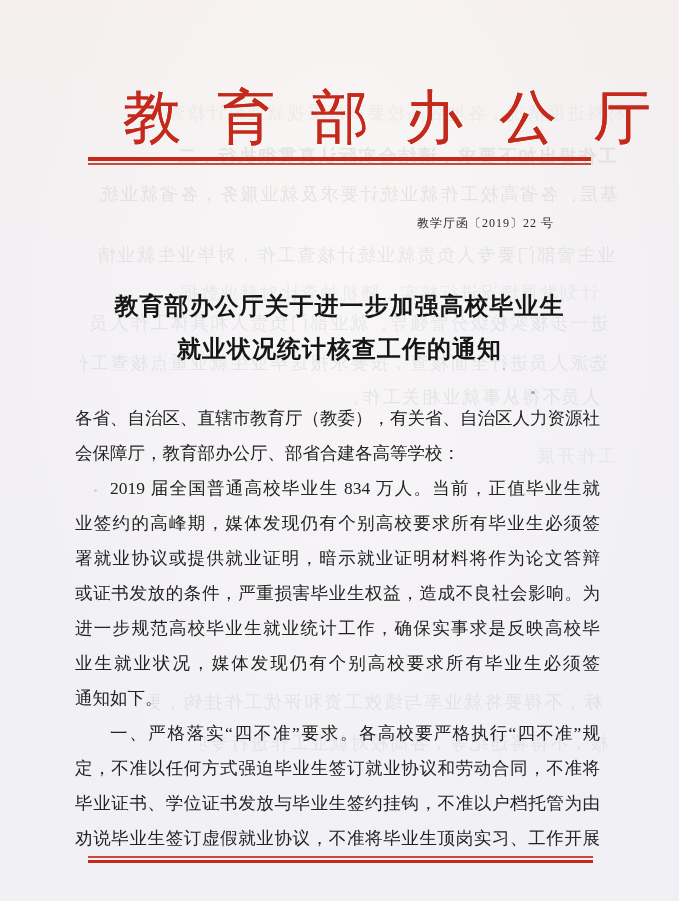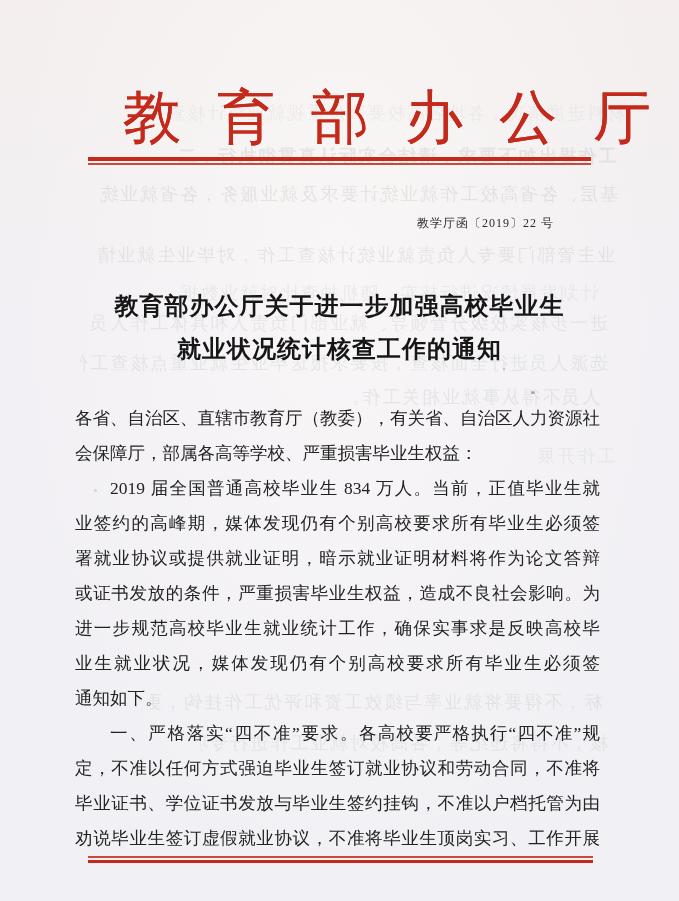--- a/index.html
+++ b/index.html
@@ -103,21 +103,21 @@
 
   <div class="doc-number">教学厅函〔2019〕22 号</div>
 
   <div class="doc-title">
     <div>教育部办公厅关于进一步加强高校毕业生</div>
     <div>就业状况统计核查工作的通知</div>
   </div>
 
   <div class="body-block">
     <div class="line">各省、自治区、直辖市教育厅（教委），有关省、自治区人力资源社</div>
-    <div class="line short">会保障厅，部属各高等学校、严重损害毕业生权益：</div>
+    <div class="line short">会保障厅，教育部办公厅、部省合建各高等学校：</div>
     <div class="line indent">2019 届全国普通高校毕业生 834 万人。当前，正值毕业生就</div>
     <div class="line">业签约的高峰期，媒体发现仍有个别高校要求所有毕业生必须签</div>
     <div class="line">署就业协议或提供就业证明，暗示就业证明材料将作为论文答辩</div>
     <div class="line">或证书发放的条件，严重损害毕业生权益，造成不良社会影响。为</div>
     <div class="line">进一步规范高校毕业生就业统计工作，确保实事求是反映高校毕</div>
     <div class="line">业生就业状况，媒体发现仍有个别高校要求所有毕业生必须签</div>
     <div class="line short">通知如下。</div>
     <div class="line indent">
       <span class="bold">一、严格落实“四不准”要求。</span><span>各高校要严格执行“四不准”规</span>
     </div>

